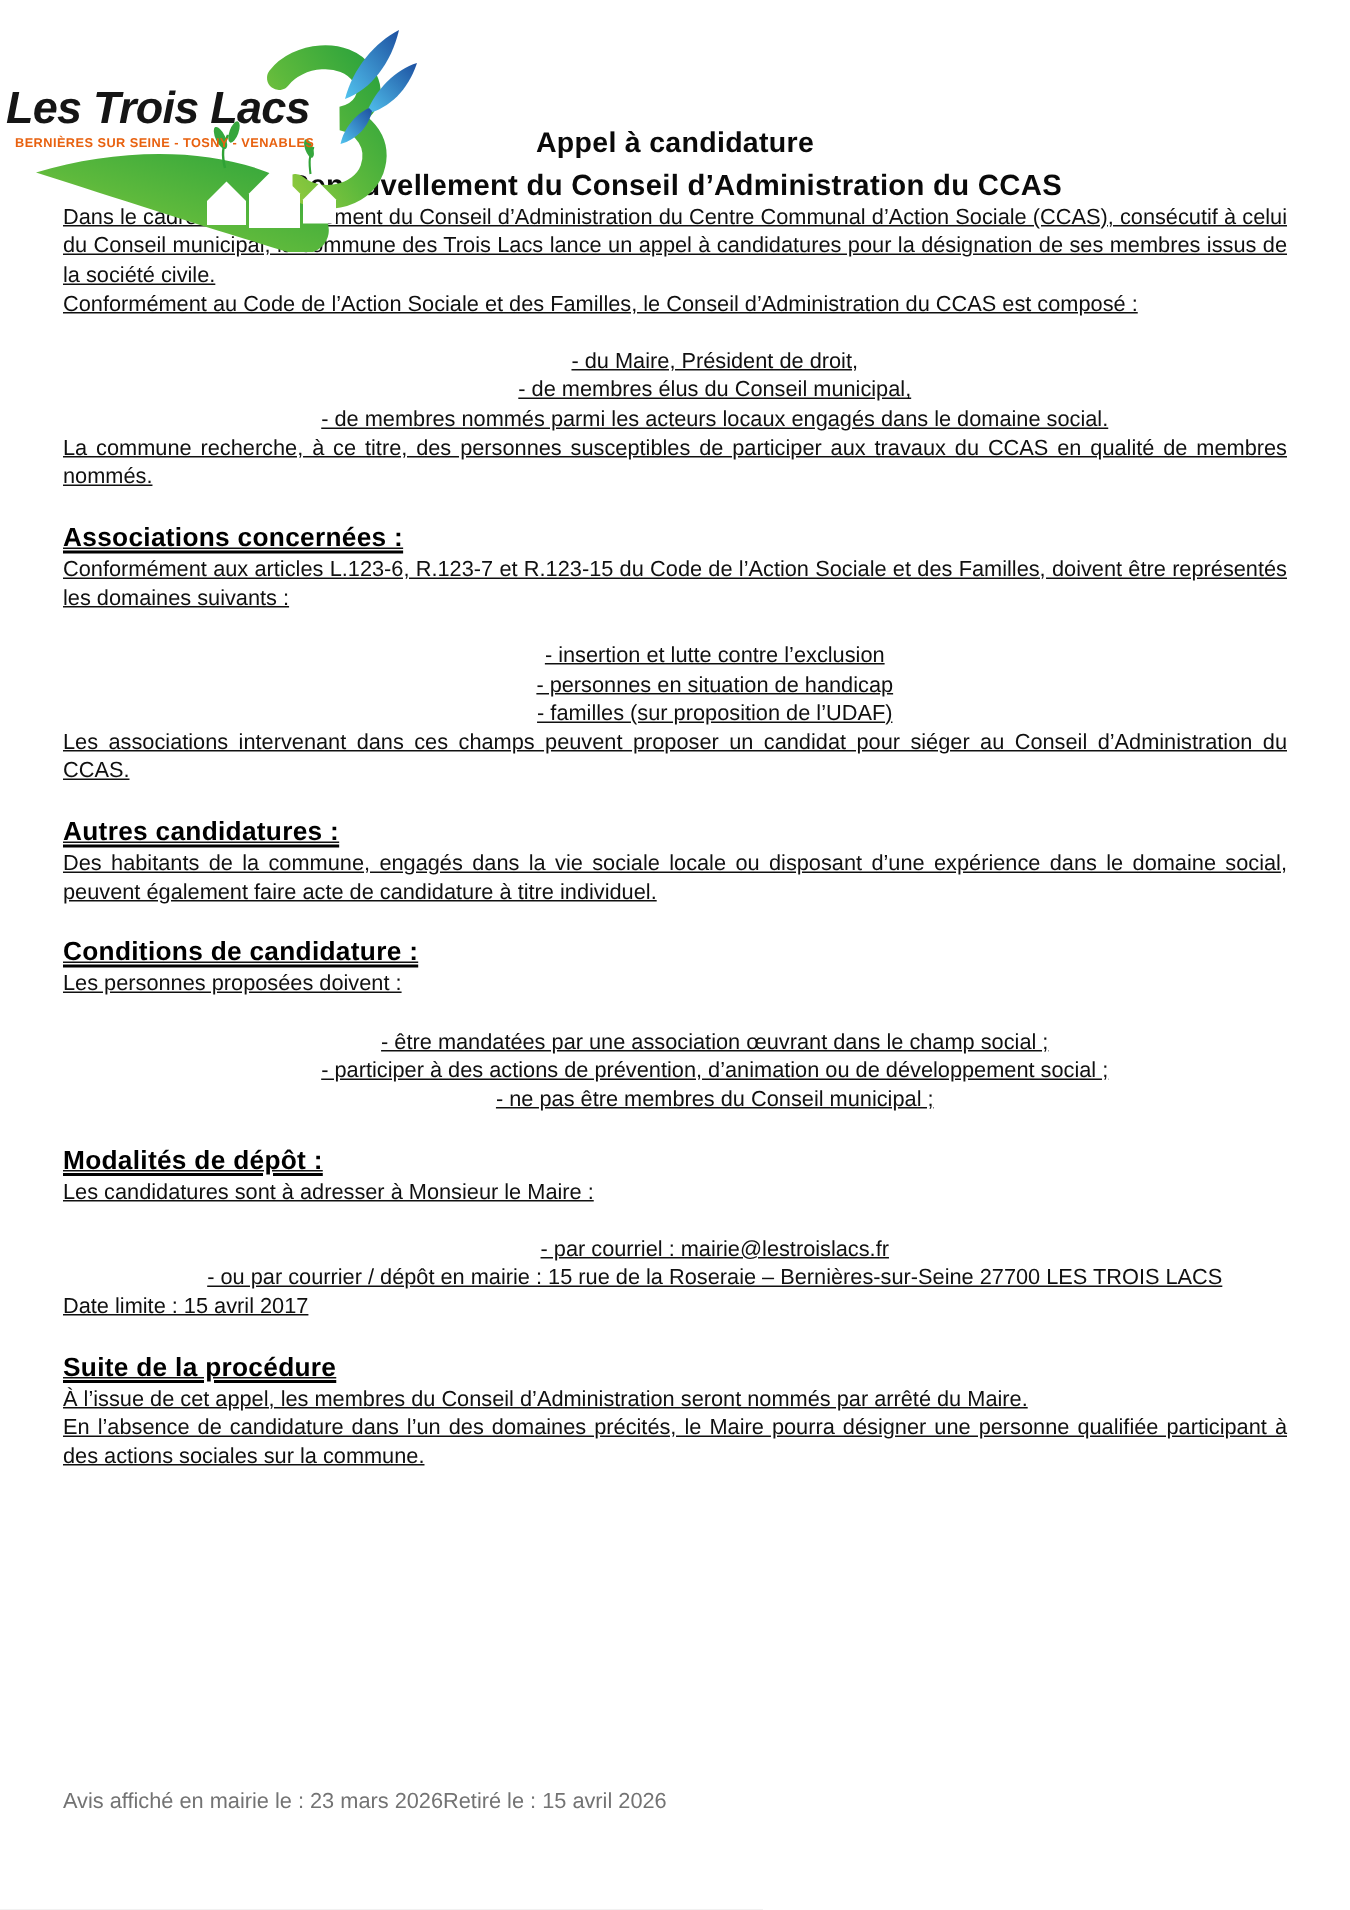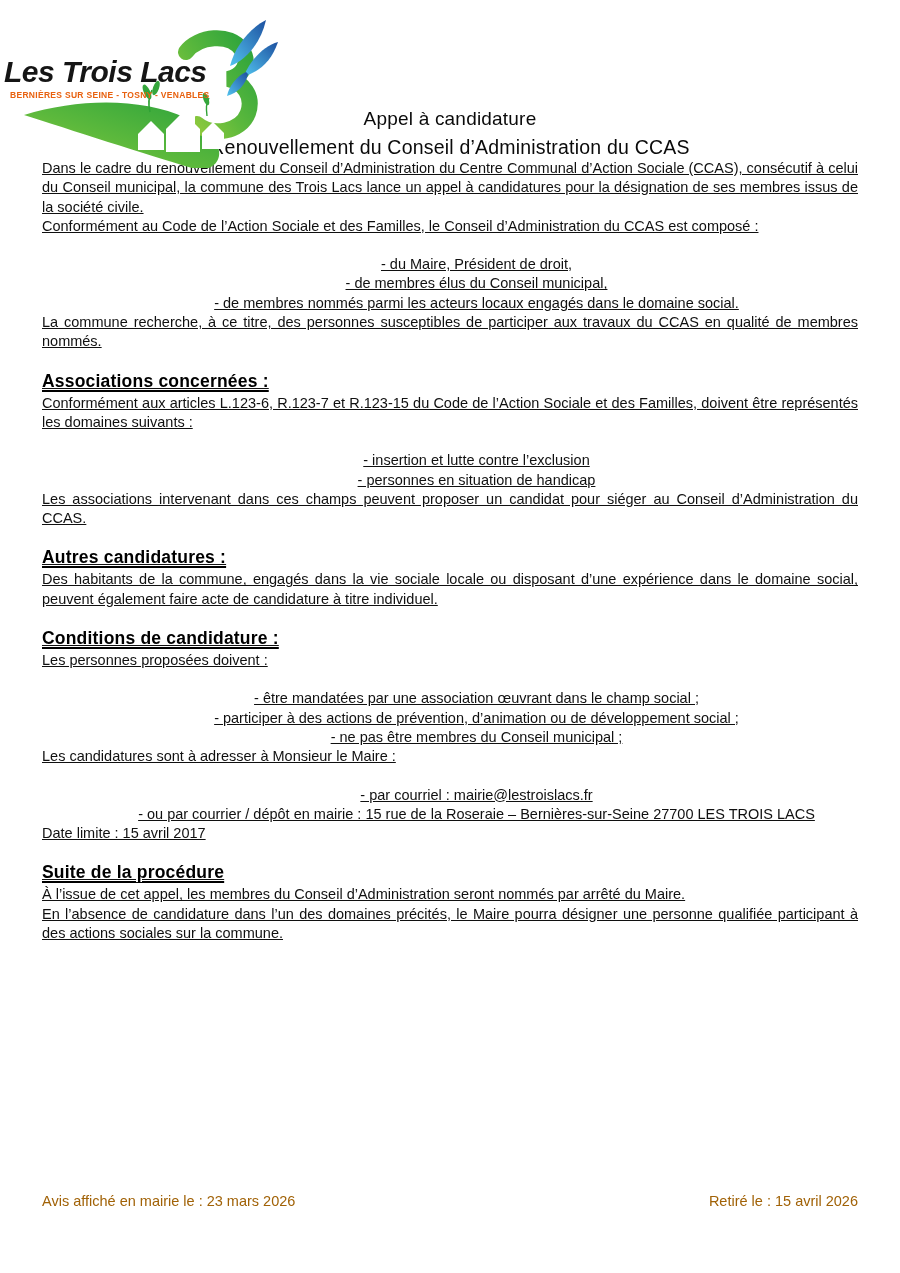--- a/index.html
+++ b/index.html
@@ -5,39 +5,39 @@
 <style>
   html,body{margin:0;padding:0;background:#e8e8e8;}
   .page{
     width:900px;height:1273px;margin:0 auto;background:#ffffff;
     position:relative;overflow:hidden;color:#111;
     font-family:"Liberation Sans","DejaVu Sans",sans-serif;
   }
   
   .logo{position:absolute;left:0;top:16px;width:292px;height:152px;}
   
-  .titles{padding-top:107px;text-align:center;font-weight:400;color:#0a0a0a;}
+  .titles{padding-top:84px;text-align:center;font-weight:700;color:#0a0a0a;}
   .title-1{font-size:19px;line-height:23px;letter-spacing:.2px;}
   .title-2{font-size:19.5px;line-height:24px;margin-top:5px;letter-spacing:.2px;}
   
   .content{margin:0 42px;font-size:14.5px;line-height:19.3px;text-align:justify;color:#101010;text-decoration:underline;}
   .content p{margin:0;}
   .mt1{margin-top:19px;}
   .first-para{margin-top:33px;}
   h2{
     font-size:17.5px;font-weight:700;margin:19px 0 3px;line-height:20px;
     text-decoration:underline;text-underline-offset:3px;text-decoration-thickness:1.6px;
     text-align:left;letter-spacing:.2px;color:#000000;
   }
   .list{margin:19px 0 0 53px;text-align:center;}
   .list-item{line-height:19.3px;}
   
   .footer{
     position:absolute;left:42px;right:42px;top:1193px;
-    display:flex;justify-content:space-between;font-size:14.5px;color:#a16207;
+    display:flex;font-size:14.5px;color:#737373;
   }
 </style>
 </head>
 <body>
 
 <div class="page">
 
   <div class="logo">
     <svg viewBox="0 0 292 152" width="292" height="152">
       <defs>
@@ -98,34 +98,36 @@
       <div class="list-item">- de membres nommés parmi les acteurs locaux engagés dans le domaine social.</div>
     </div>
 
     <p class="mt1">La commune recherche, à ce titre, des personnes susceptibles de participer aux travaux du CCAS en qualité de membres nommés.</p>
 
     <h2>Associations concernées :</h2>
     <p>Conformément aux articles L.123-6, R.123-7 et R.123-15 du Code de l’Action Sociale et des Familles, doivent être représentés les domaines suivants :</p>
     <div class="list">
       <div class="list-item">- insertion et lutte contre l’exclusion</div>
       <div class="list-item">- personnes en situation de handicap</div>
+      <div class="list-item">- familles (sur proposition de l’UDAF)</div>
     </div>
     <p class="mt1">Les associations intervenant dans ces champs peuvent proposer un candidat pour siéger au Conseil d’Administration du CCAS.</p>
 
     <h2>Autres candidatures :</h2>
     <p>Des habitants de la commune, engagés dans la vie sociale locale ou disposant d’une expérience dans le domaine social, peuvent également faire acte de candidature à titre individuel.</p>
 
     <h2>Conditions de candidature :</h2>
     <p>Les personnes proposées doivent :</p>
     <div class="list">
       <div class="list-item">- être mandatées par une association œuvrant dans le champ social ;</div>
       <div class="list-item">- participer à des actions de prévention, d’animation ou de développement social ;</div>
       <div class="list-item">- ne pas être membres du Conseil municipal ;</div>
     </div>
 
+    <h2>Modalités de dépôt :</h2>
     <p>Les candidatures sont à adresser à Monsieur le Maire :</p>
     <div class="list">
       <div class="list-item">- par courriel : mairie@lestroislacs.fr</div>
       <div class="list-item">- ou par courrier / dépôt en mairie : 15 rue de la Roseraie – Bernières-sur-Seine 27700 LES TROIS LACS</div>
     </div>
     <p class="mt1">Date limite : 15 avril 2017</p>
 
     <h2>Suite de la procédure</h2>
     <p>À l’issue de cet appel, les membres du Conseil d’Administration seront nommés par arrêté du Maire.</p>
     <p>En l’absence de candidature dans l’un des domaines précités, le Maire pourra désigner une personne qualifiée participant à des actions sociales sur la commune.</p>

